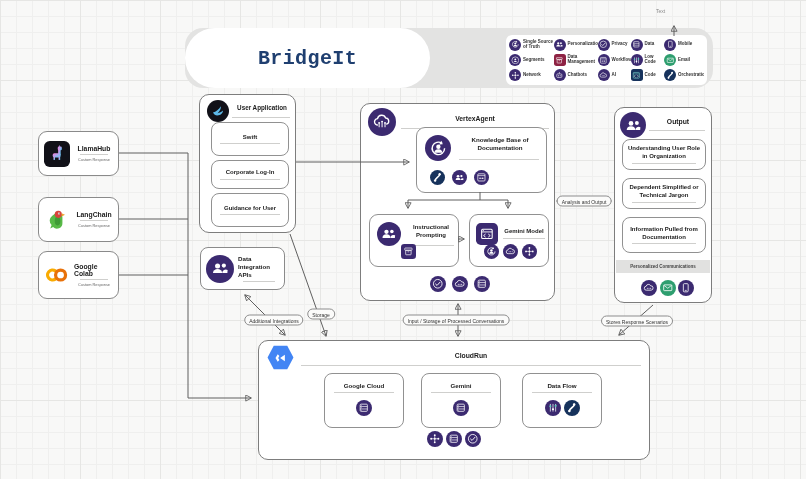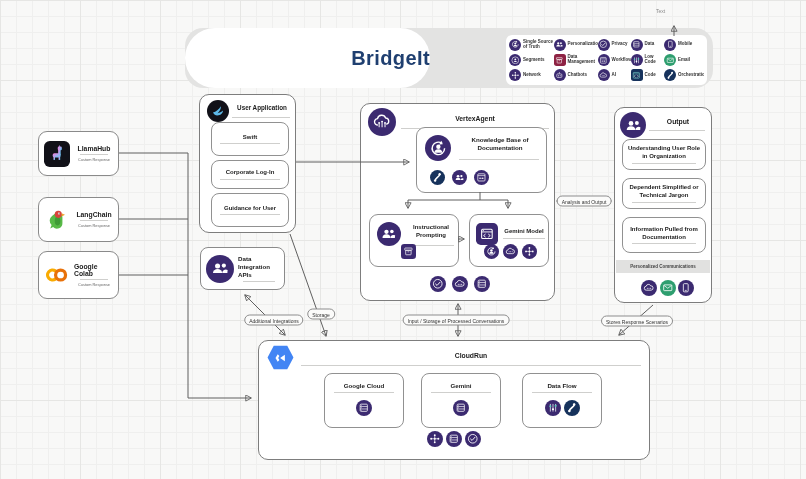--- a/index.html
+++ b/index.html
@@ -6,21 +6,21 @@
   .canvas{position:relative;width:806px;height:479px;overflow:hidden;
     background-color:#f8f8f7;
     background-image:
       linear-gradient(#e6e6e4 1px, transparent 1px),
       linear-gradient(90deg,#e6e6e4 1px, transparent 1px),
       linear-gradient(#efefee 1px, transparent 1px),
       linear-gradient(90deg,#efefee 1px, transparent 1px);
     background-size:80px 80px,80px 80px,16px 16px,16px 16px;}
   .abs{position:absolute;box-sizing:border-box;}
   .banner-gray{background:#e3e3e2;border-radius:18px;}
-  .banner-white{background:#ffffff;border-radius:30px;display:flex;align-items:center;justify-content:flex-end;}
+  .banner-white{background:#ffffff;border-radius:30px;display:flex;align-items:center;justify-content:center;font-family:Liberation Mono, monospace;}
   .diagram-title{font-size:20px;font-weight:600;letter-spacing:.4px;color:#1f3f70;}
   .legend-panel{background:#fff;border-radius:6px;display:flex;padding:2px 3px;}
   .lcol{display:flex;flex-direction:column;justify-content:space-around;}
   .litem{display:flex;align-items:center;gap:2px;height:15px;overflow:hidden;}
   .llabel{font-size:4.5px;line-height:1.1;font-weight:600;color:#333;}
   .icn{display:flex;align-items:center;justify-content:center;border-radius:50%;flex:0 0 auto;}
   .icn svg{width:72%;height:72%;display:block;}
   .flat{background:transparent !important;}
   .flat svg{width:100%;height:100%;}
   .hex{border-radius:0 !important;clip-path:polygon(25% 3%,75% 3%,98% 50%,75% 97%,25% 97%,2% 50%);}

